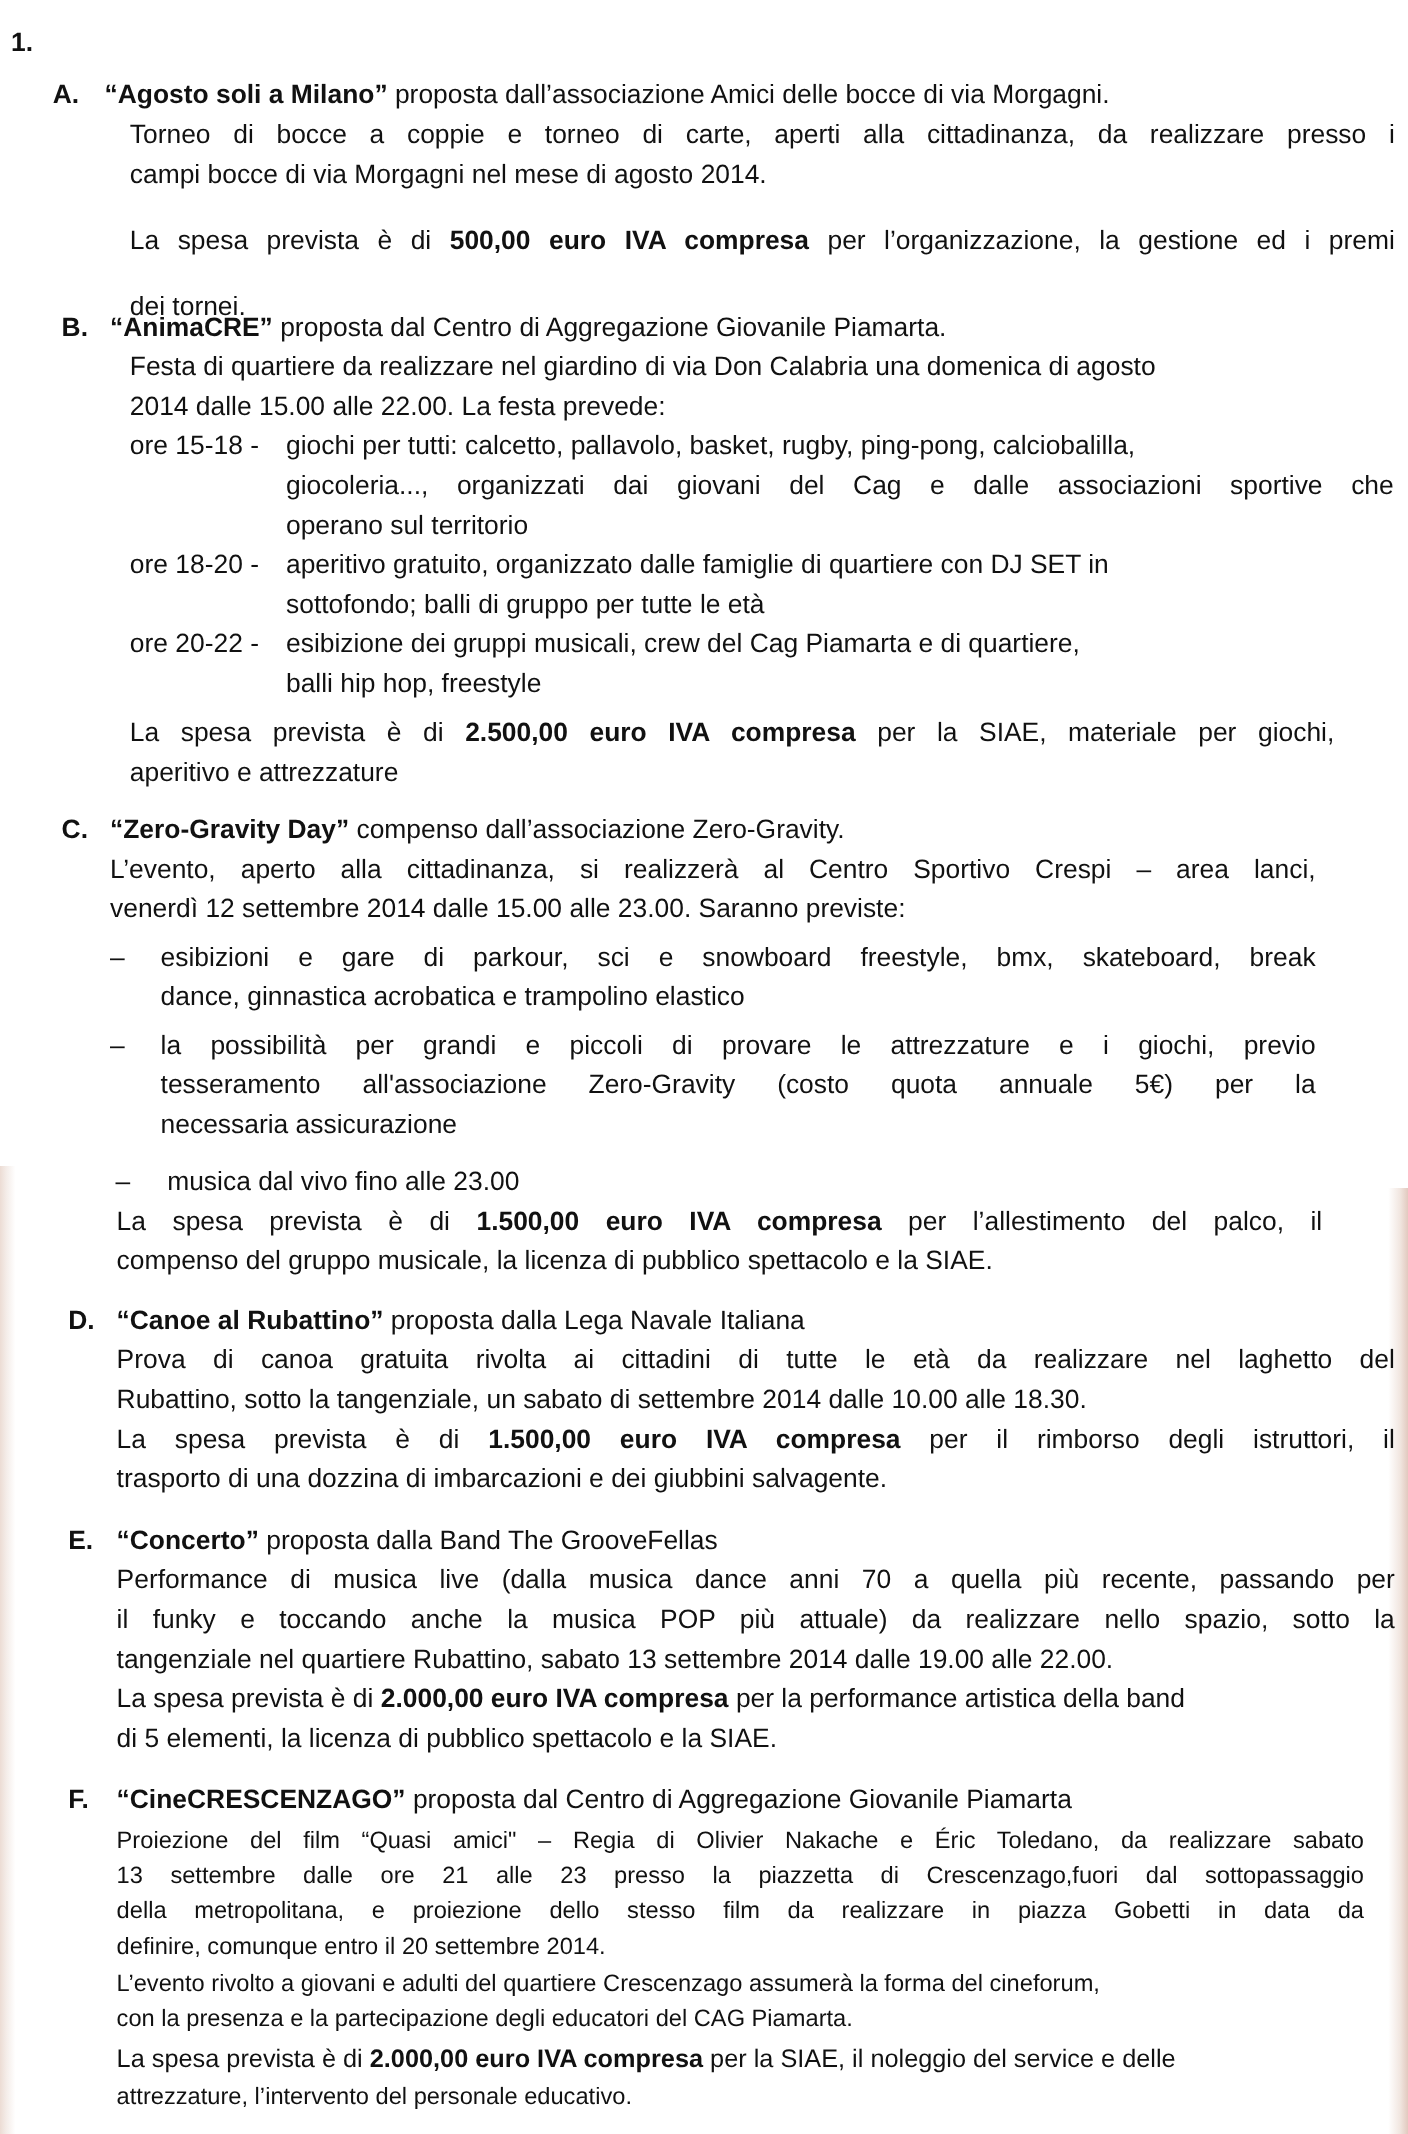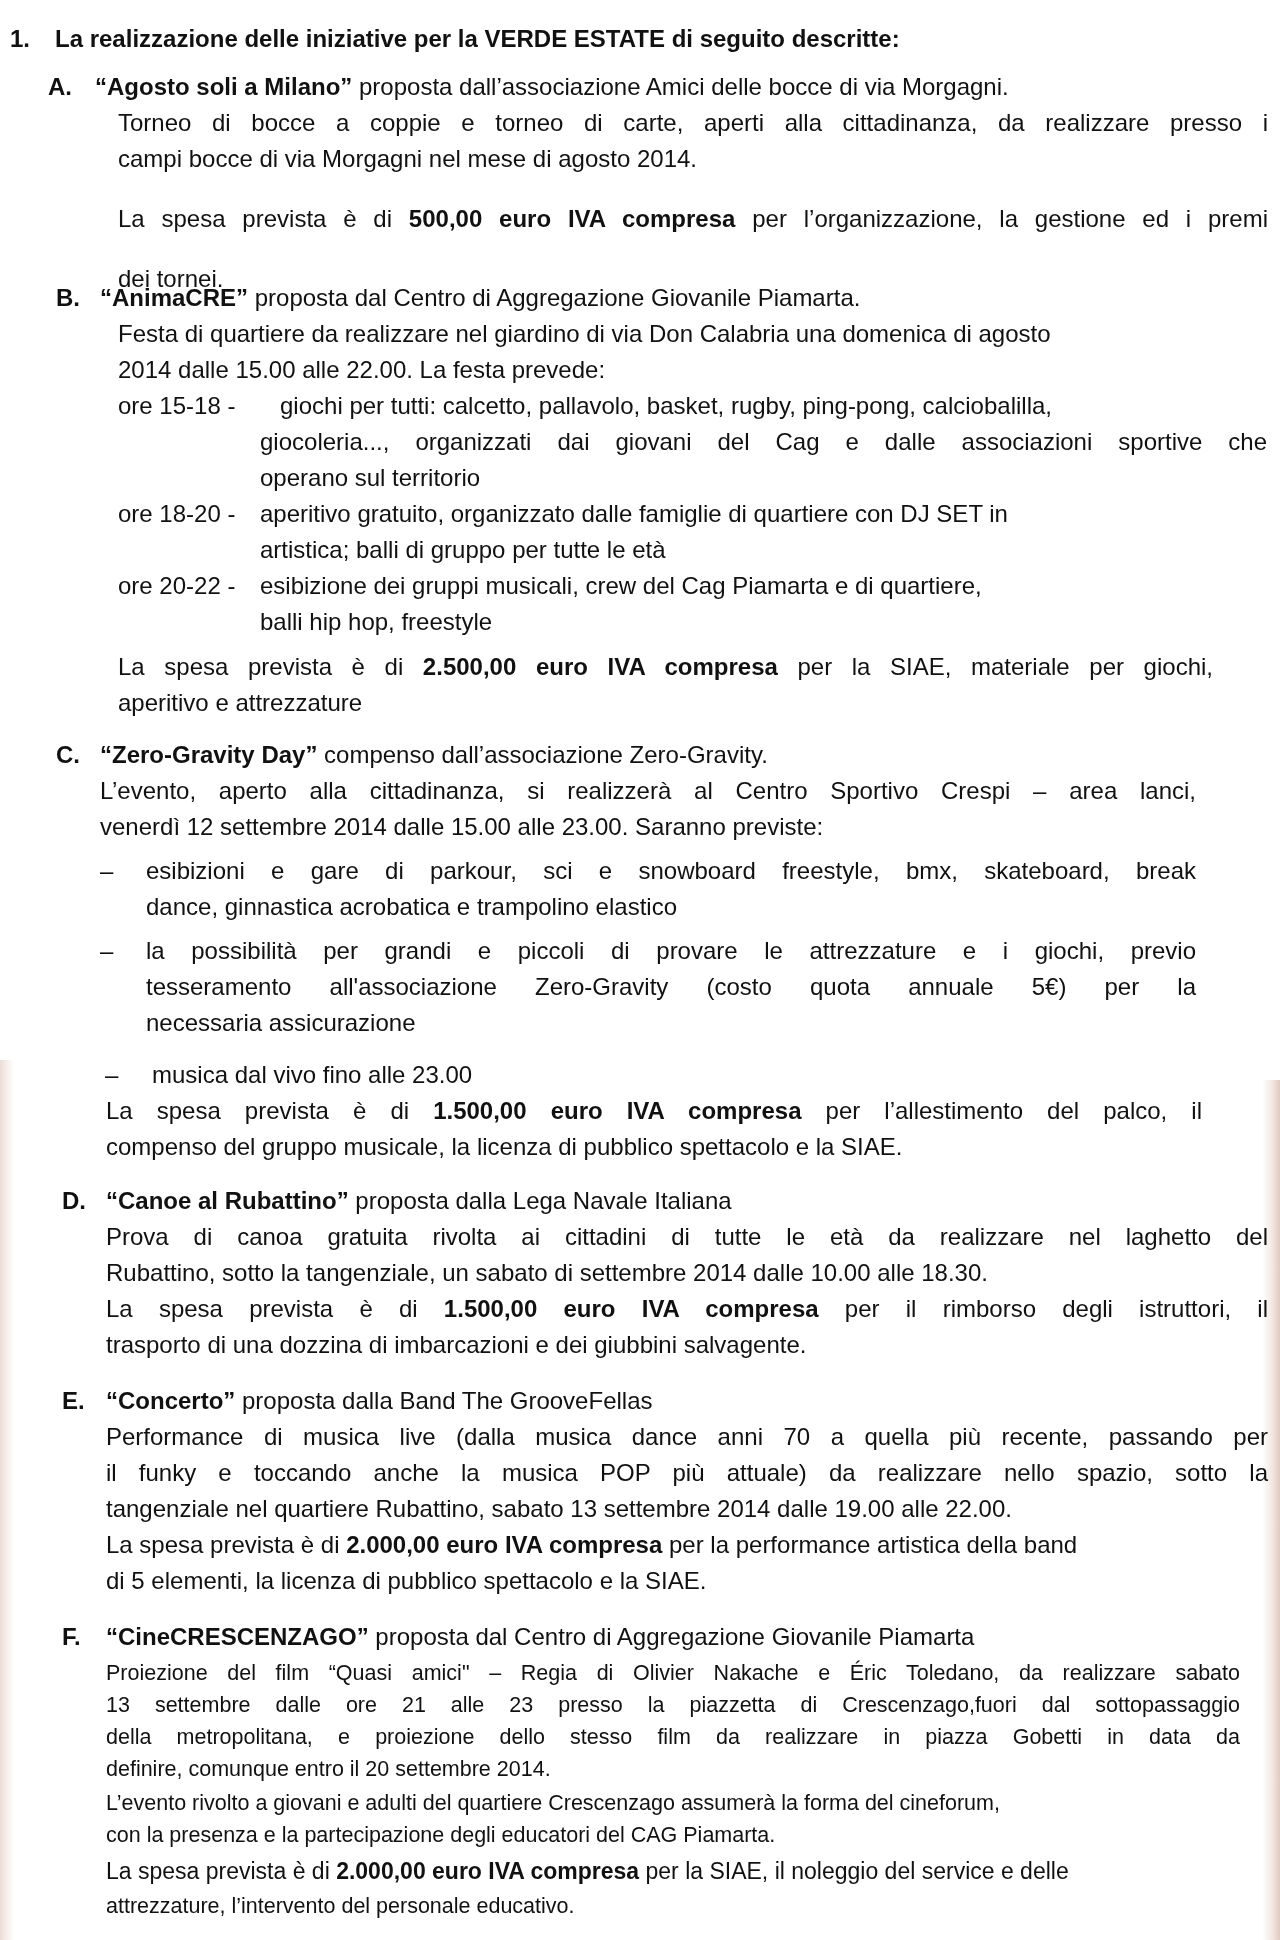--- a/index.html
+++ b/index.html
@@ -24,45 +24,44 @@
   .heading { font-weight: bold; font-size: 24px; }
 </style>
 </head>
 <body>
 
 <div class="page">
   <div class="edge-shadow-left"></div>
   <div class="edge-shadow-right"></div>
 
   <div class="line heading" style="left:10px; top:24px;">1.</div>
-  <div class="line" style="left:55px; top:24px;"><span class="b">La realizzazione delle iniziative per la </span><span class="b">VERDE ESTATE</span><span class="b"> di seguito descritte:</span></div>
 
   <div>
     <div class="line b" style="left:48px; top:72px;">A.</div>
     <div class="line" style="left:95px; top:72px;"><span class="b">“Agosto soli a Milano”</span><span> proposta dall’associazione Amici delle bocce di via Morgagni.</span></div>
     <div class="line just" style="left:118px; top:108px; width:1150px;">Torneo di bocce a coppie e torneo di carte, aperti alla cittadinanza, da realizzare presso i</div>
     <div class="line" style="left:118px; top:144px;">campi bocce di via Morgagni nel mese di agosto 2014.</div>
     <div class="line just" style="left:118px; top:180px; width:1150px;margin-top:24px;"><span>La spesa prevista è di </span><span class="b">500,00 euro IVA compresa</span><span> per l’organizzazione, la gestione ed i premi</span></div>
     <div class="line" style="left:118px; top:216px;margin-top:48px;">dei tornei.</div>
   </div>
 
   <div>
     <div class="line b" style="left:56px; top:283px;">B.</div>
     <div class="line" style="left:100px; top:283px;"><span class="b">“AnimaCRE”</span><span> proposta dal Centro di Aggregazione Giovanile Piamarta.</span></div>
     <div class="line" style="left:118px; top:319px;">Festa di quartiere da realizzare nel giardino di via Don Calabria una domenica di agosto</div>
     <div class="line" style="left:118px; top:355px;">2014 dalle 15.00 alle 22.00. La festa prevede:</div>
 
     <div class="line" style="left:118px; top:391px;">ore 15-18 -</div>
-    <div class="line" style="left:260px; top:391px;margin-left:20px;">giochi per tutti: calcetto, pallavolo, basket, rugby, ping-pong, calciobalilla,</div>
+    <div class="line" style="left:260px; top:391px;">giochi per tutti: calcetto, pallavolo, basket, rugby, ping-pong, calciobalilla,</div>
     <div class="line just" style="left:260px; top:427px; width:1007px;">giocoleria..., organizzati dai giovani del Cag e dalle associazioni sportive che</div>
     <div class="line" style="left:260px; top:463px;">operano sul territorio</div>
 
     <div class="line" style="left:118px; top:499px;">ore 18-20 -</div>
     <div class="line" style="left:260px; top:499px;">aperitivo gratuito, organizzato dalle famiglie di quartiere con DJ SET in</div>
-    <div class="line" style="left:260px; top:535px;">artistica; balli di gruppo per tutte le età</div>
+    <div class="line" style="left:260px; top:535px;">sottofondo; balli di gruppo per tutte le età</div>
 
     <div class="line" style="left:118px; top:571px;">ore 20-22 -</div>
     <div class="line" style="left:260px; top:571px;">esibizione dei gruppi musicali, crew del Cag Piamarta e di quartiere,</div>
     <div class="line" style="left:260px; top:607px;">balli hip hop, freestyle</div>
 
     <div class="line just" style="left:118px; top:652px; width:1095px;"><span>La spesa prevista è di </span><span class="b">2.500,00 euro IVA compresa</span><span> per la SIAE, materiale per giochi,</span></div>
     <div class="line" style="left:118px; top:688px;">aperitivo e attrezzature</div>
   </div>
 
   <div>

